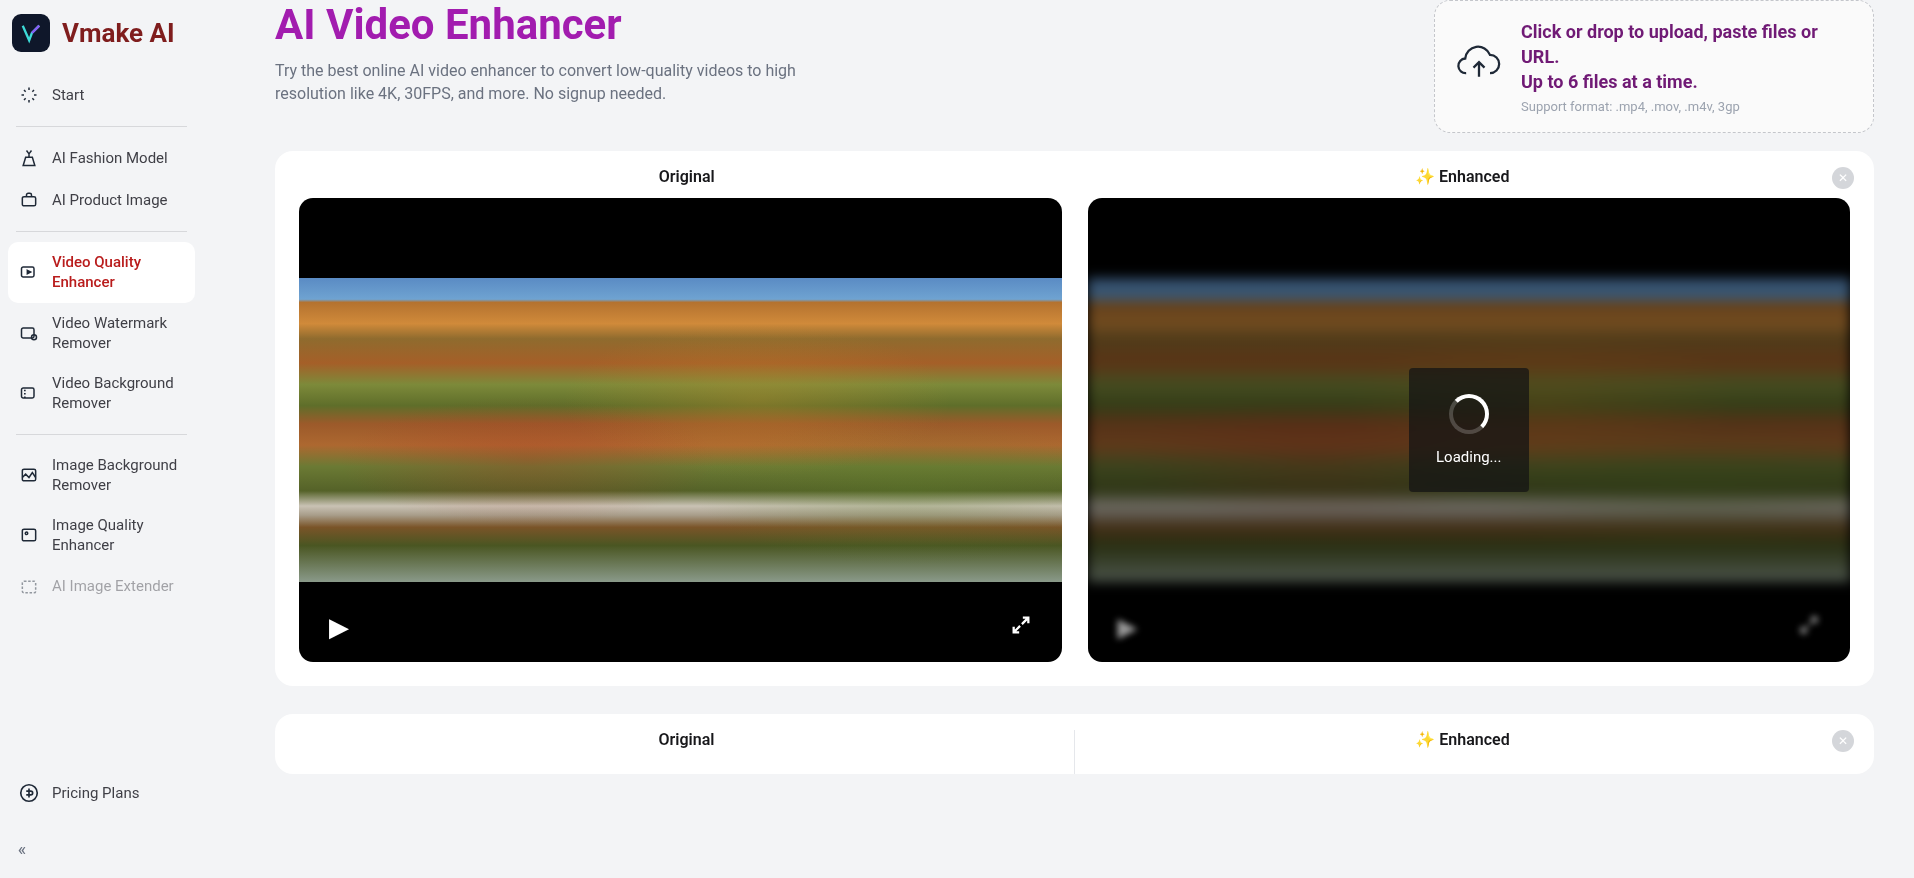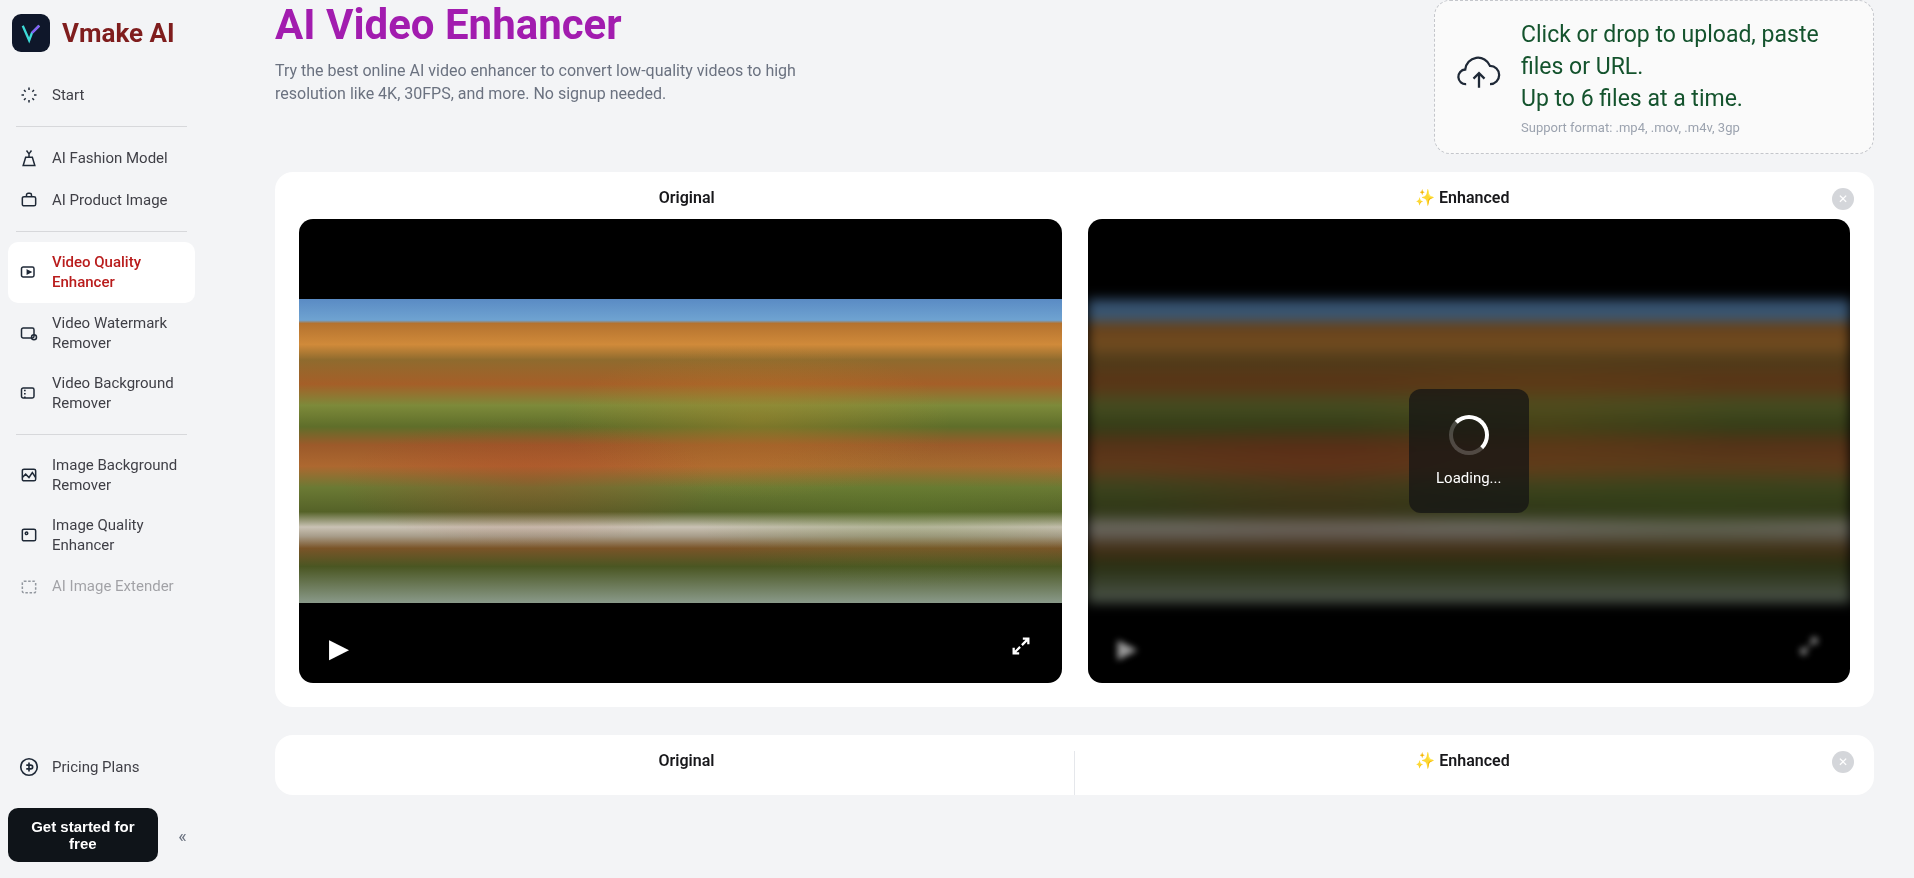--- a/index.html
+++ b/index.html
@@ -148,23 +148,23 @@
   display: flex;
   gap: 20px;
   align-items: center;
   cursor: pointer;
   background: #fafafa;
 }
 .upload-icon {
   flex-shrink: 0;
 }
 .upload-text-main {
-  font-size: 23px;
-  font-weight: 400;
-  color: #14532d;
+  font-size: 18px;
+  font-weight: 700;
+  color: #701a75;
   line-height: 1.4;
 }
 .upload-text-sub {
   font-size: 13px;
   color: #9ca3af;
   margin-top: 4px;
 }
 .preview-card {
   background: #fff;
   border-radius: 18px;
@@ -267,21 +267,21 @@
   opacity: 0.6;
 }
 .loading-overlay {
   position: absolute;
   left: 50%;
   top: 50%;
   transform: translate(-50%, -50%);
   width: 120px;
   height: 124px;
   background: rgba(20,20,20,0.75);
-  border-radius: 12px;
+  border-radius: 4px;
   display: flex;
   flex-direction: column;
   align-items: center;
   justify-content: center;
   gap: 14px;
 }
 .spinner {
   width: 40px;
   height: 40px;
   border: 4px solid rgba(255,255,255,0.2);
@@ -424,21 +424,20 @@
     <div class="pricing-item">
       <span class="nav-icon">
         <svg width="22" height="22" viewBox="0 0 24 24" fill="none" stroke="currentColor" stroke-width="1.8">
           <circle cx="12" cy="12" r="9"></circle>
             <path d="M12 7v10M9 10h5a2 2 0 010 4H9"></path>
         </svg>
       </span>
       <span>Pricing Plans</span>
     </div>
     <div class="bottom-row">
-      <button class="cta-button">Get started for free</button>
       <div class="collapse-btn">
         <span>«</span>
       </div>
     </div>
   </div>
 </aside>
 
 <main class="main">
   <div class="header-row">
     <div class="header-text">

